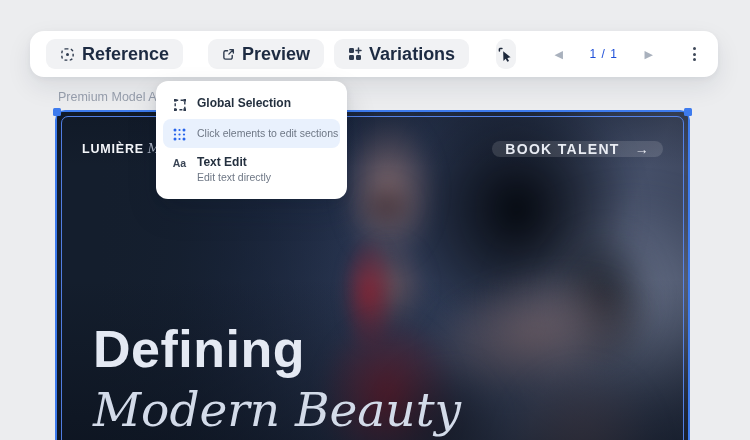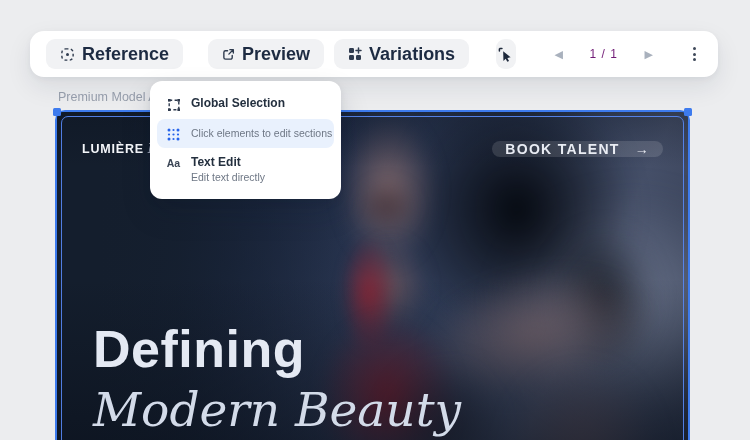--- a/index.html
+++ b/index.html
@@ -23,33 +23,33 @@
     padding:0 13px; font-size:18px; font-weight:600; color:#1d2b42;
     cursor:pointer; white-space:nowrap;
   }
   .tbtn svg { display:block; }
   .tbtn.active { background:#e9f1fe; border-color:#b9d5fb; color:#2563eb; }
   .tbtn.icon-only { width:34px; padding:0; justify-content:center; }
   .mr25{margin-right:25px}.mr11{margin-right:11px}.mr27{margin-right:27px}.mr10{margin-right:10px}
   .pager { display:flex; align-items:center; margin-left:30px; }
   .pg-arrow { width:26px; height:26px; display:flex; align-items:center; justify-content:center;
     background:none; border:none; cursor:pointer; color:#a9b1bd; font-size:11px; }
-  .pg-count { width:64px; text-align:center; font-size:12px; color:#701a75; letter-spacing:1px; }
+  .pg-count { width:64px; text-align:center; font-size:12px; color:#1d4ed8; letter-spacing:1px; }
   .kebab { margin-left:26px; width:26px; height:26px; border:none; background:none; cursor:pointer;
     display:flex; flex-direction:column; align-items:center; justify-content:center; gap:2.5px; }
   .kebab i { width:3px; height:3px; border-radius:50%; background:#3e4859; display:block; }
 
   
   .caption {
     position:absolute; left:58px; top:90px; font-size:12.5px; color:#98a0ad; z-index:1;
   }
 
   
   .menu {
-    position:absolute; left:150px; top:81px; width:191px;
+    position:absolute; left:156px; top:81px; width:191px;
     background:#ffffff; border-radius:12px; padding:8px 7px;
     box-shadow:0 14px 30px rgba(15,23,42,.16), 0 3px 8px rgba(15,23,42,.08);
     z-index:6;
   }
   .menu-item {
     display:flex; align-items:flex-start; gap:10px; padding:7px 9px;
     border-radius:8px; cursor:pointer;
   }
   .menu-item.active { background:#e9f1fd; }
   .mi-icon { width:15px; margin-top:2px; flex:0 0 15px; display:flex; justify-content:center; }

